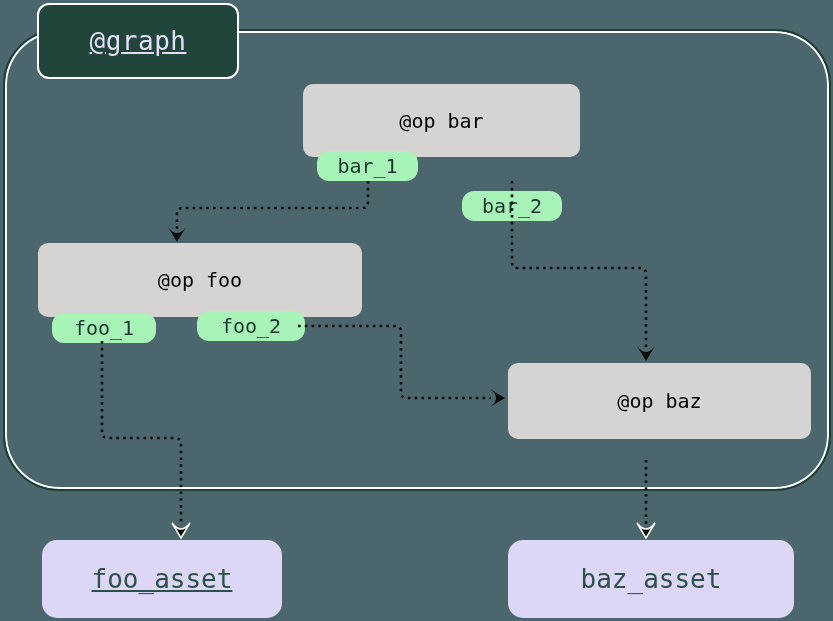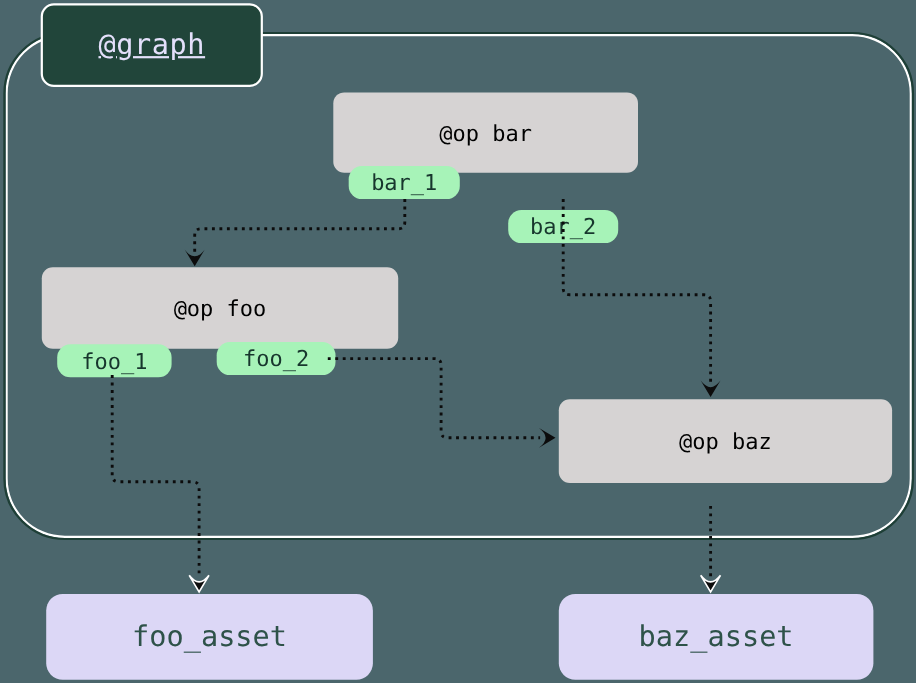--- a/index.html
+++ b/index.html
@@ -74,21 +74,21 @@
   .asset {
     position: absolute;
     top: 540px;
     height: 78px;
     background: #dcd7f6;
     border-radius: 15px;
     display: flex; align-items: center; justify-content: center;
     color: #2e5249;
     font-size: 26px;
   }
-  #asset-foo { left: 42px;  width: 297px; }
+  #asset-foo { left: 42px;  width: 240px; text-decoration: underline; }
   #asset-baz { left: 508px; width: 286px; }
 
   svg.edges {
     position: absolute;
     left: 0; top: 0;
     width: 833px; height: 621px;
     z-index: 5;
     pointer-events: none;
   }
   .edge-line {

